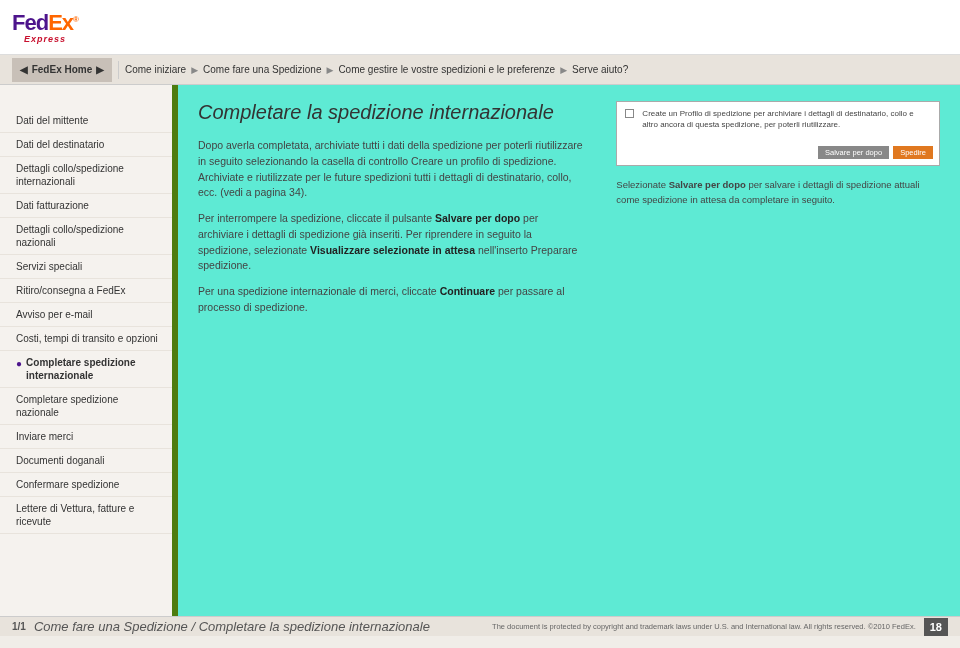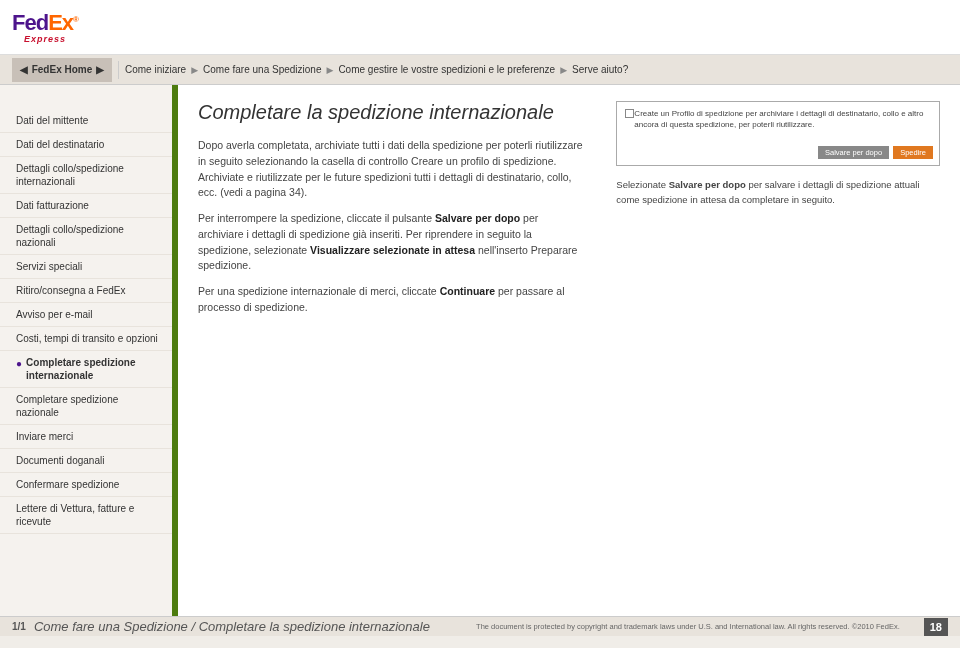--- a/index.html
+++ b/index.html
@@ -119,21 +119,21 @@
       font-size: 10px;
       margin-top: 1px;
       flex-shrink: 0;
     }
 
     
     .content {
       flex: 1;
       padding: 16px 20px;
       overflow-y: auto;
-      background: #ffffff;
+      background: #5eead4;
       display: flex;
       gap: 20px;
       justify-content: space-between;
     }
     .content-left {
       flex: 1.2;
     }
     .content-right {
       flex: 1;
       padding-left: 10px;
@@ -187,21 +187,21 @@
     }
     .screenshot-body {
       padding: 6px 8px;
       font-size: 8px;
       color: #444;
       line-height: 1.4;
     }
     .screenshot-body .checkbox-line {
       display: flex;
       align-items: flex-start;
-      gap: 0;
+      gap: 8px;
       margin-bottom: 6px;
     }
     .fake-checkbox {
       width: 9px;
       height: 9px;
       border: 1px solid #888;
       background: white;
       flex-shrink: 0;
       margin-top: 1px;
     }
@@ -401,17 +401,17 @@
     </div>
 
   </div>
 </div>
 
 <div class="footer">
   <div class="footer-left">
     <span class="page-num">1/1</span>
     <span class="footer-breadcrumb">Come fare una Spedizione / Completare la spedizione internazionale</span>
   </div>
-  <div style="display:flex;align-items:center;gap:24px;">
+  <div style="display:flex;align-items:center;gap:8px;">
     <div class="footer-right">The document is protected by copyright and trademark laws under U.S. and International law. All rights reserved. ©2010 FedEx.</div>
     <div class="page-badge">18</div>
   </div>
 </div>
 
 </body></html>

